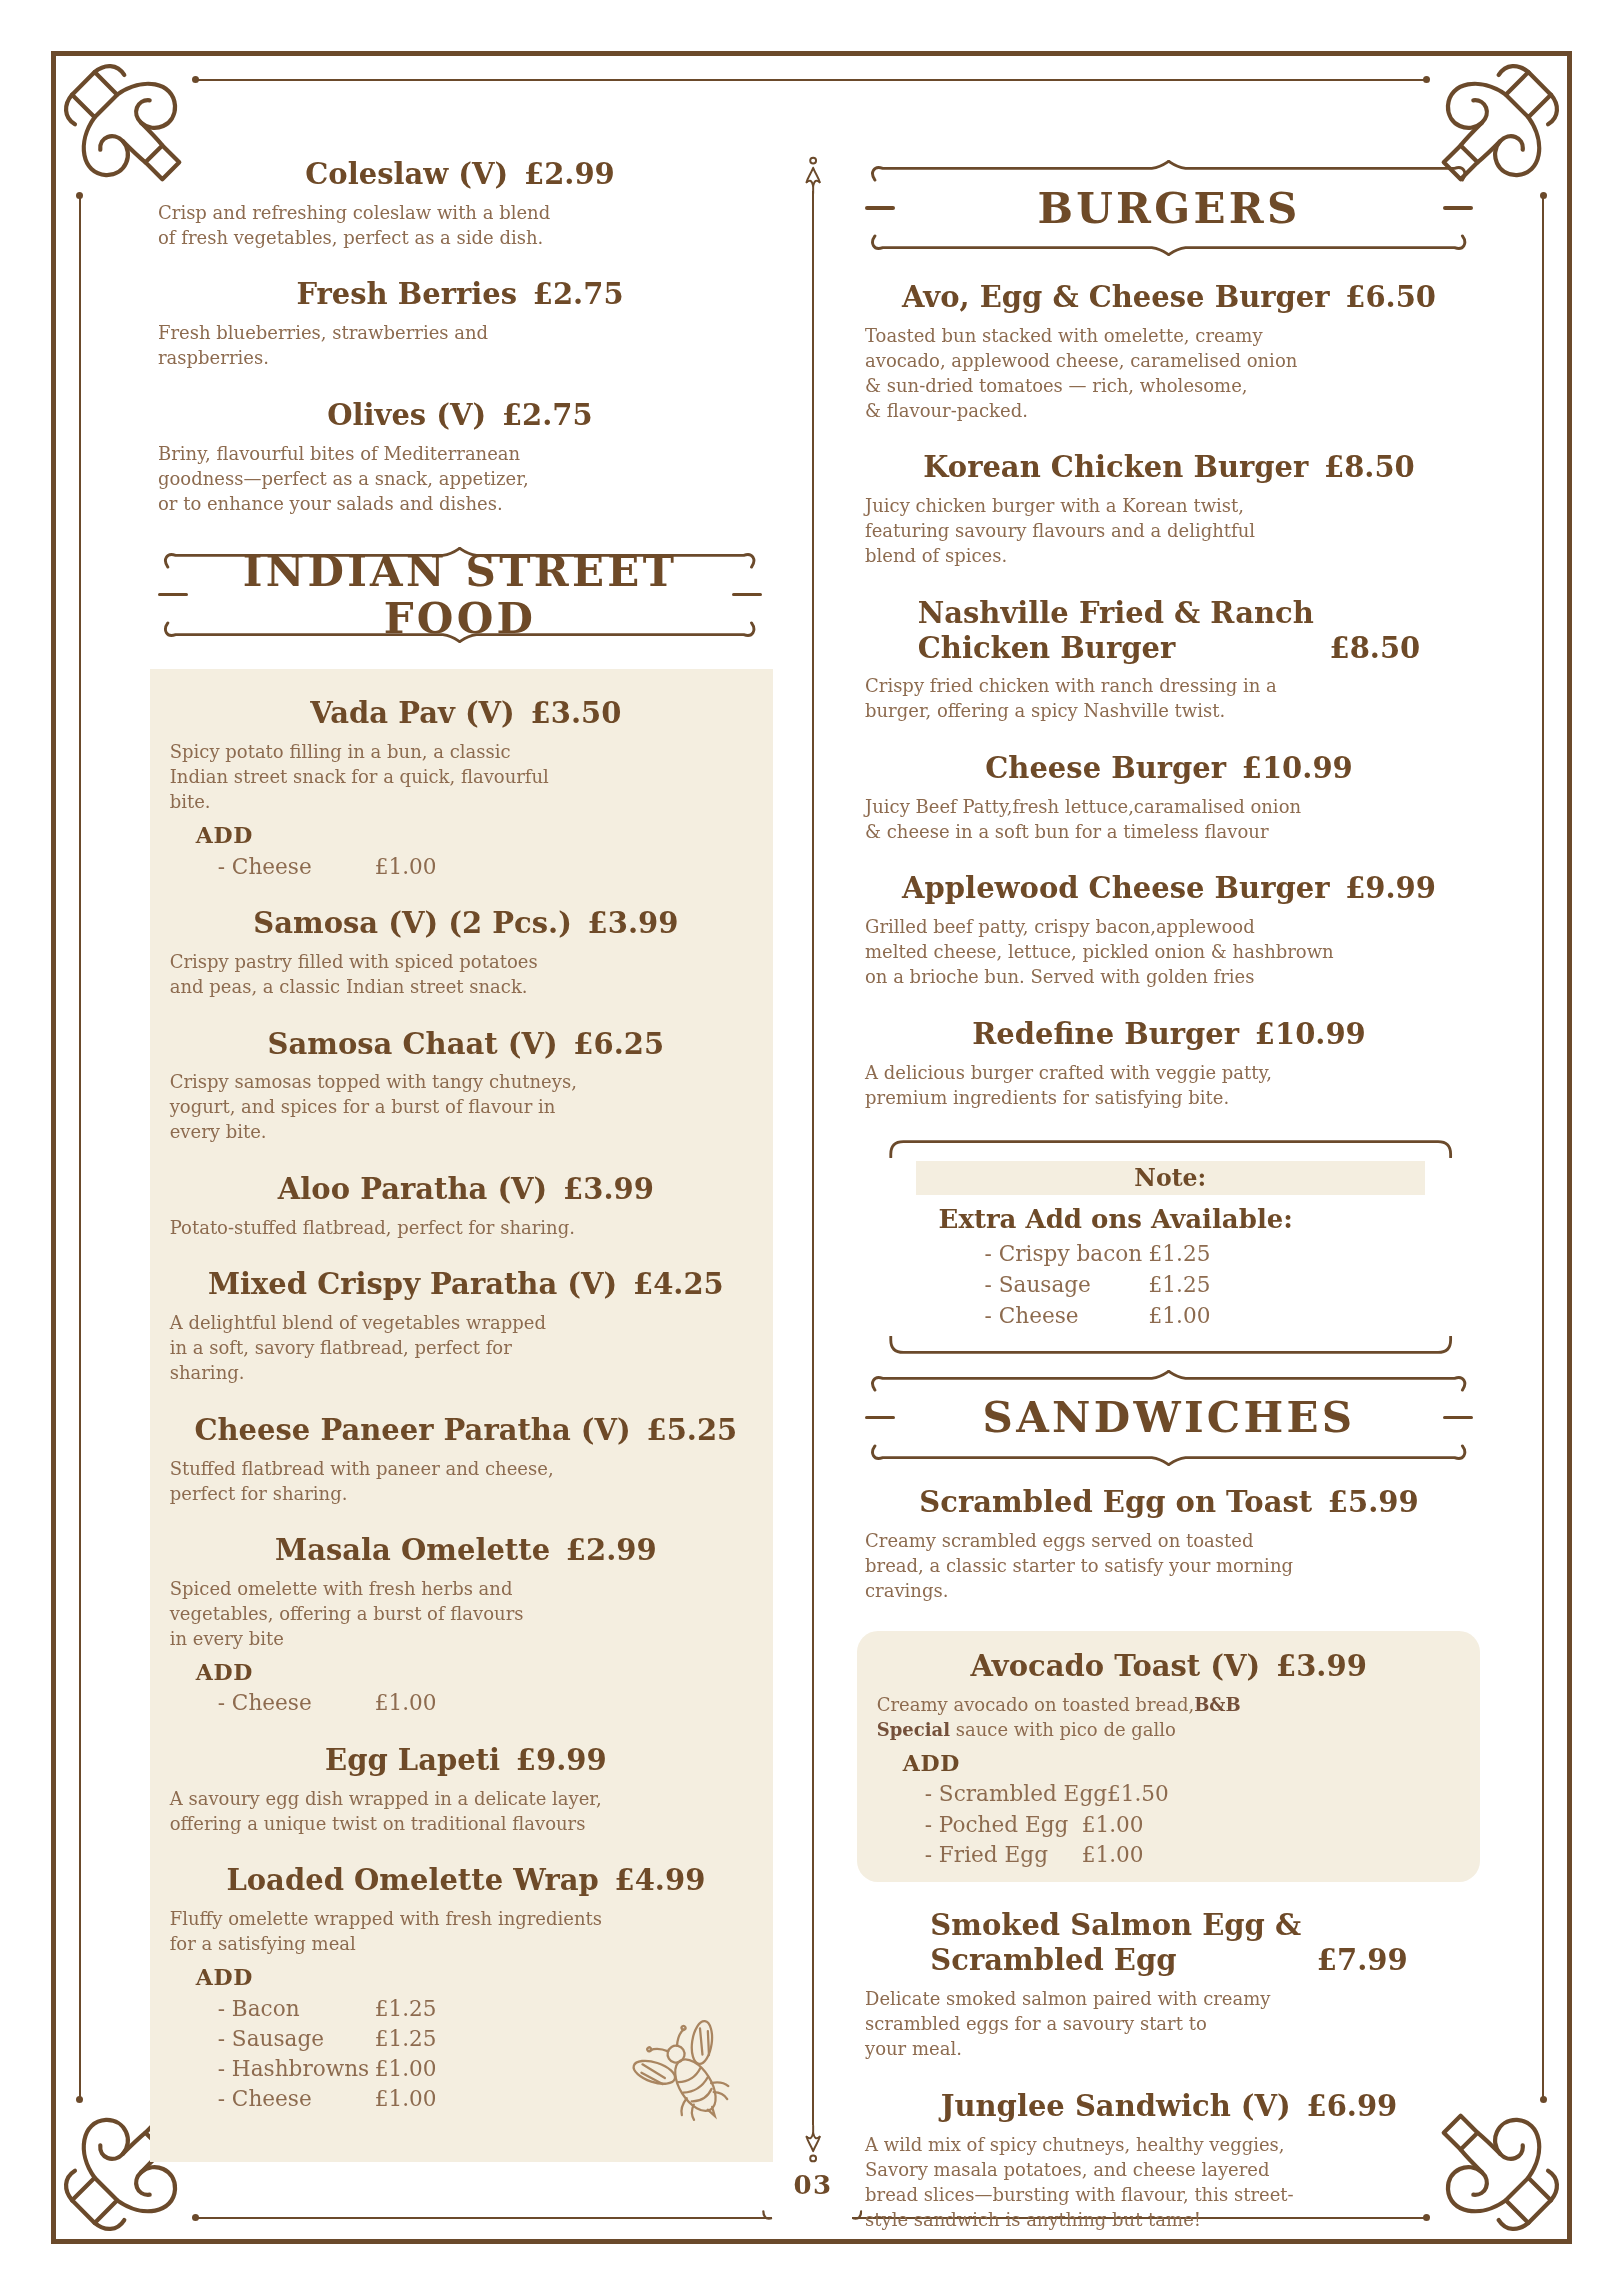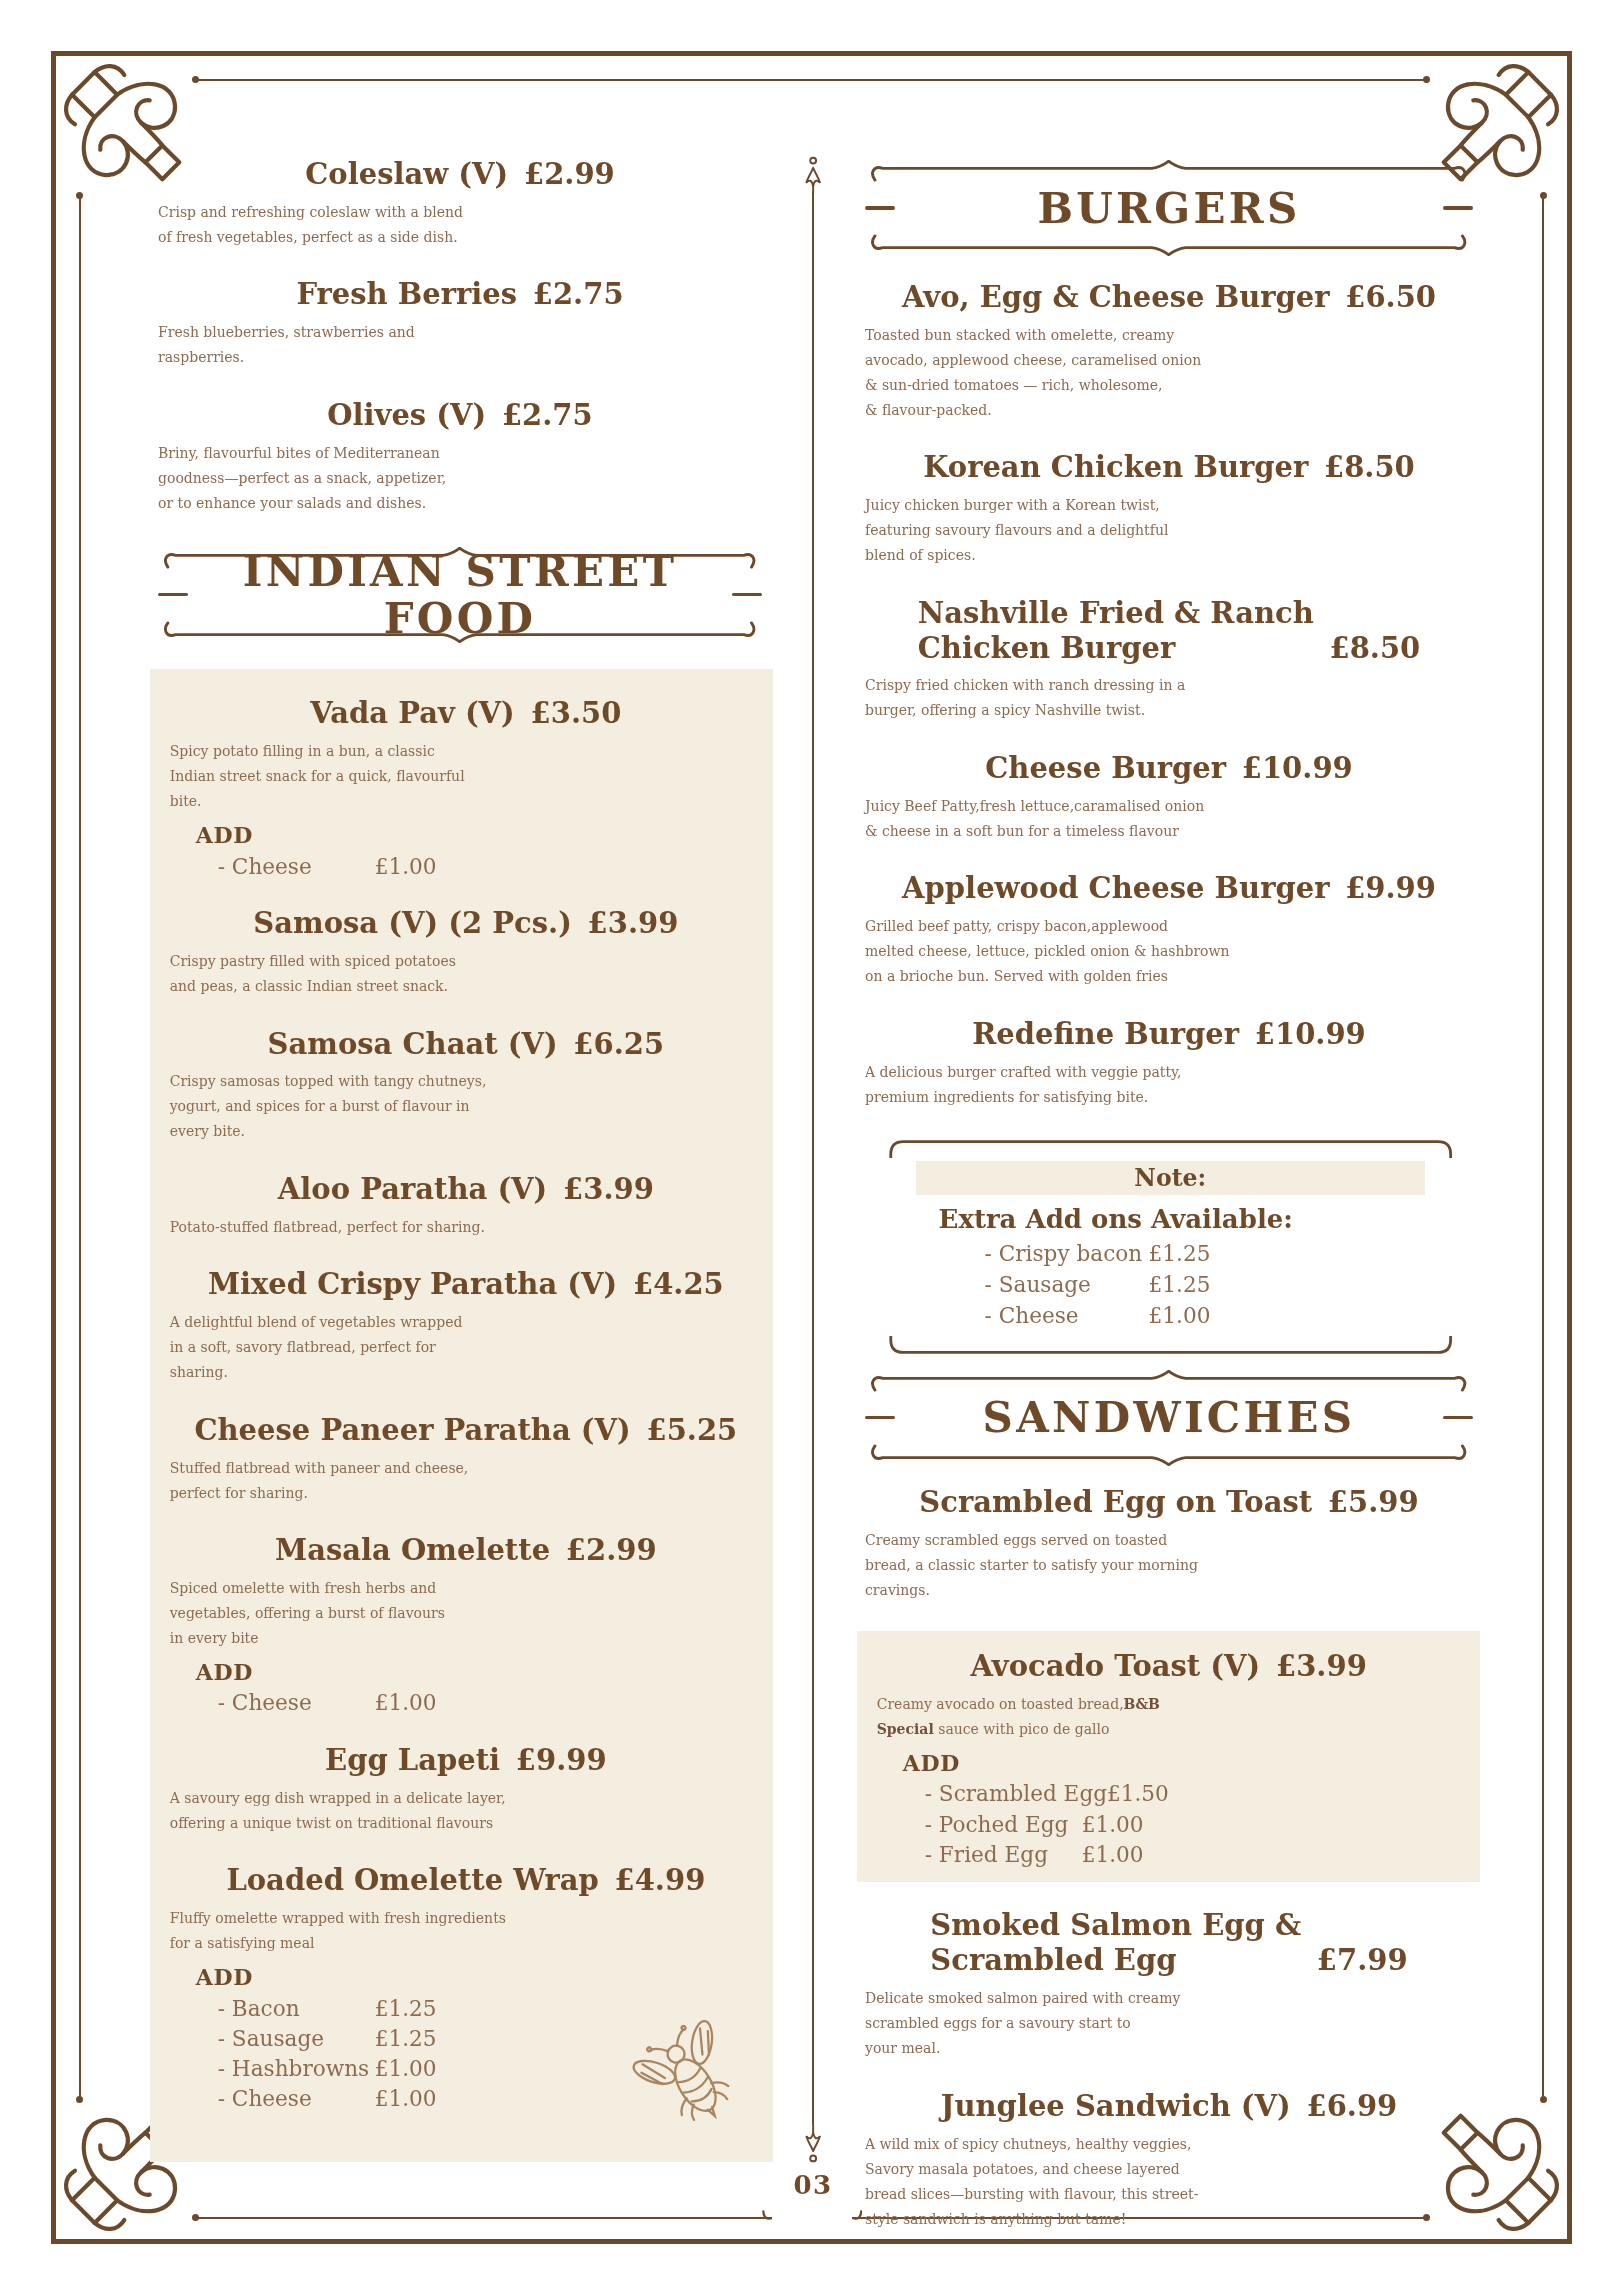--- a/index.html
+++ b/index.html
@@ -33,41 +33,41 @@
   .col{position:absolute;}
   .col-left{left:158px;top:157px;width:604px;}
   .col-right{left:865px;top:160px;width:608px;}
 
   
   .menu-item{margin-bottom:27.5px;}
   .item-head{display:flex;justify-content:center;align-items:flex-start;gap:15.7px;}
   .item-head.align-end{align-items:flex-end;}
   .item-name{font-weight:bold;font-size:29px;line-height:35px;color:#6e4a28;white-space:pre-line;}
   .item-price{font-weight:bold;font-size:29px;line-height:35px;color:#6e4a28;white-space:nowrap;}
-  .item-desc{margin:7.9px 0 0 0;font-size:14px;line-height:25px;color:#8d6b4f;white-space:pre-line;}
+  .item-desc{margin:7.9px 0 0 0;font-size:18px;line-height:25px;color:#8d6b4f;white-space:pre-line;}
   .item-desc b{font-weight:bold;color:#74503a;}
   .add-block{margin:9.2px 0 0 26px;}
   .add-label{font-weight:bold;font-size:22px;line-height:25px;letter-spacing:0.7px;color:#6e4a28;}
   .addon-row{display:flex;margin:5.2px 0 0 22px;font-size:21.6px;line-height:25px;color:#8d6b4f;}
   .addon-name{display:inline-block;min-width:157px;}
   .addon-price{white-space:nowrap;}
 
   
   .section-header{width:100%;}
   .sh-left{margin:31px 0 0 0;}
   .sh-sandwiches{margin-top:13px;}
   .bracket{display:block;width:100%;height:22px;color:#6b4a2b;}
   .bracket.flip{transform:scaleY(-1);}
   .header-row{display:flex;align-items:center;justify-content:center;height:47px;margin:2.6px 0;}
   .header-dash{width:30px;height:3.3px;background:#6e4a28;border-radius:2px;flex:none;}
   .header-title{font-weight:bold;font-size:42px;line-height:47px;letter-spacing:3.3px;color:#6e4a28;text-align:center;flex:1;}
 
   
   .panel-left{position:relative;background:#f4eee0;margin:26px -11px 0 -7.9px;padding:27.5px 11px 23.6px 19.6px;}
-  .panel-right{background:#f4eee0;margin:11.8px -7.2px 0 -7.9px;padding:18.3px 19.6px 15.7px 19.6px;}
+  .panel-right{background:#f4eee0;margin:11.8px -7.2px 0 -7.9px;padding:18.3px 19.6px 15.7px 19.6px;border-radius:21px;}
   .panel-left .menu-item:last-child,.panel-right .menu-item{margin-bottom:0;}
   .bee{position:absolute;right:15.7px;bottom:29px;width:137px;height:131px;color:#a98560;}
 
   
   .note-box{margin:19.6px 19px 0 21.6px;padding:0;}
   .note-corner{display:block;width:100%;height:21px;color:#6b4a2b;}
   .note-corner.flip{transform:scaleY(-1);}
   .note-strip{margin:2.6px 29.4px 0 29.4px;height:34px;background:#f4eee0;display:flex;align-items:center;justify-content:center;}
   .note-label{font-weight:bold;font-size:23.6px;color:#6e4a28;}
   .note-heading{margin:10.5px 0 0 52px;font-weight:bold;font-size:26px;line-height:29px;color:#6e4a28;}

